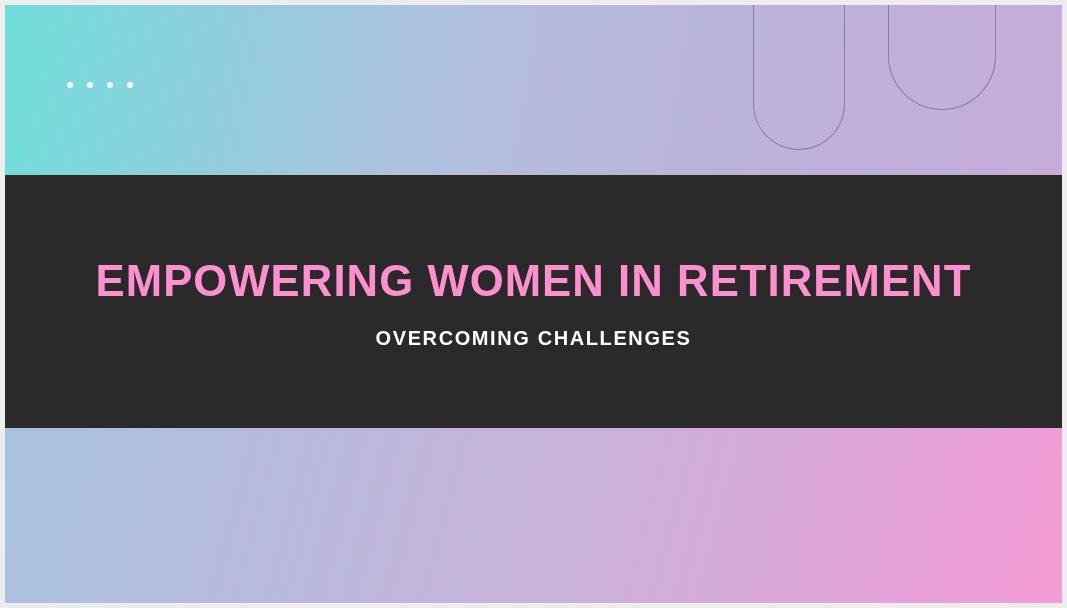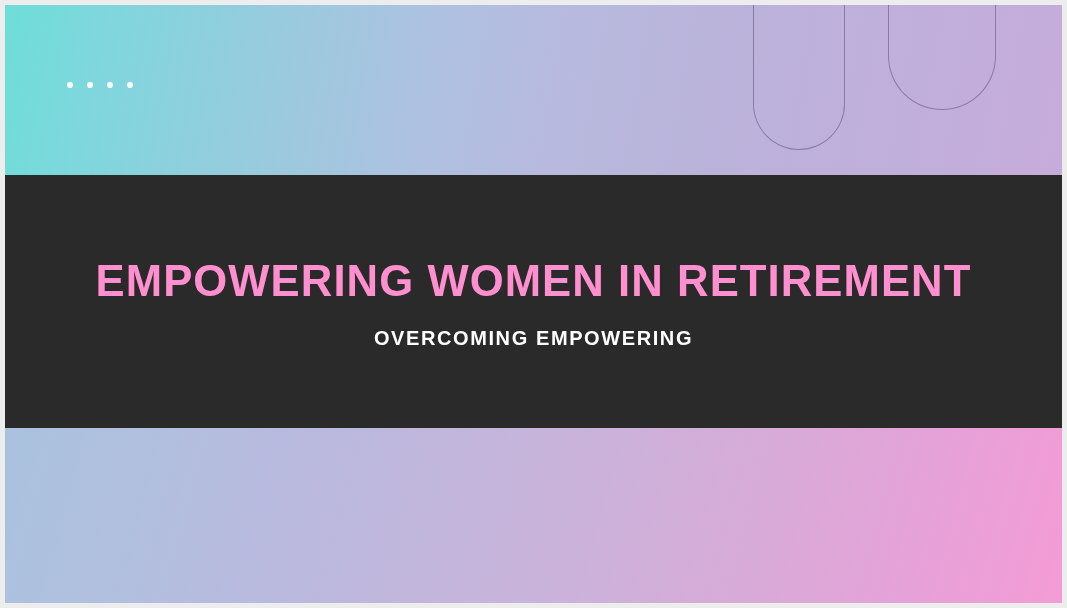--- a/index.html
+++ b/index.html
@@ -179,17 +179,17 @@
     <div class="band" id="band-middle"></div>
 
     <div class="band" id="band-bottom">
       
       
       
     </div>
 
     <div id="title-block">
       <h1 id="slide-title">EMPOWERING WOMEN IN RETIREMENT</h1>
-      <h2 id="slide-subtitle">OVERCOMING EMPOWERING</h2>
+      <h2 id="slide-subtitle">OVERCOMING CHALLENGES</h2>
     </div>
 
   </div>
 </div>
 
 </body></html>

